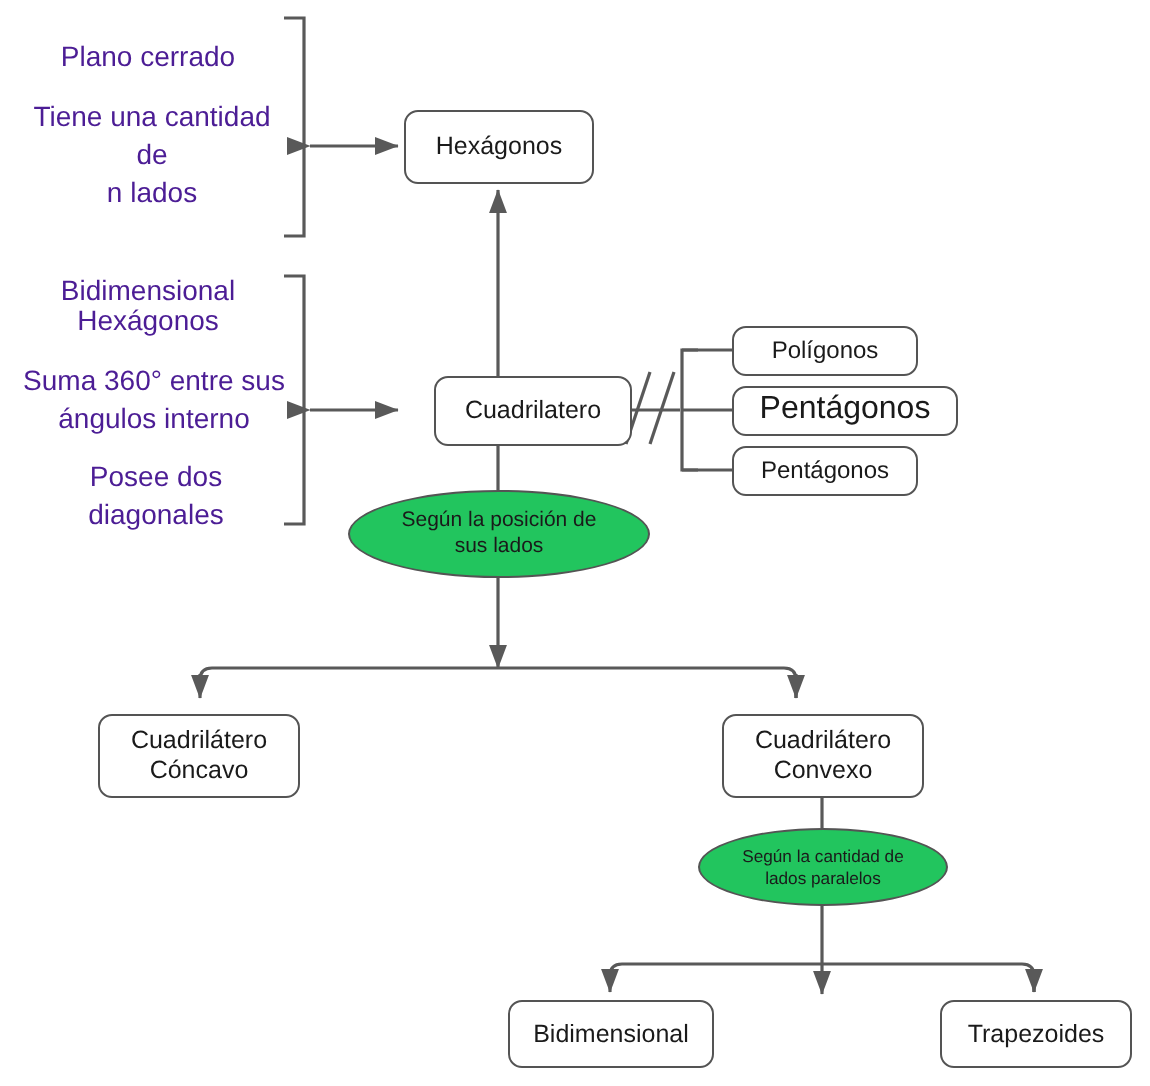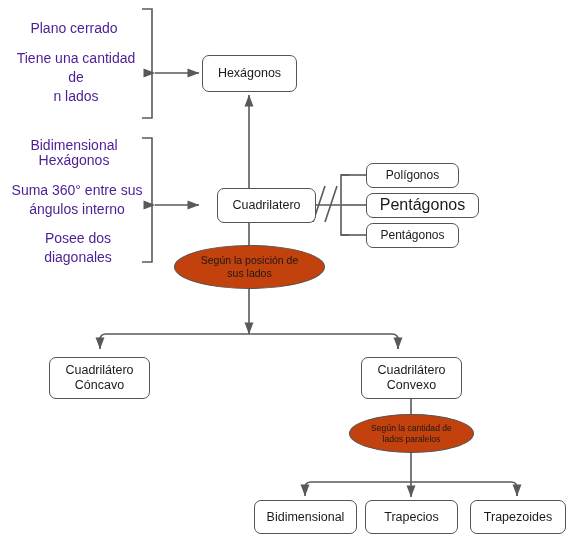--- a/index.html
+++ b/index.html
@@ -29,21 +29,21 @@
     font-size:12.5px;
     white-space:pre-line;
   }
   .node.two-line{line-height:1.2;}
 
   .ellipse{
     position:absolute;
     box-sizing:border-box;
     border:1.4px solid #545454;
     border-radius:50%;
-    background:#c2410c;
+    background:#22c55e;
     display:flex;
     align-items:center;
     justify-content:center;
     text-align:center;
     color:#1a1a1a;
     white-space:pre-line;
     line-height:1.25;
   }
 
   .freetext{
@@ -135,21 +135,20 @@
   <div class="node" style="left:366px;top:223px;width:93px;height:25px;font-size:12px;">Pentágonos</div>
 
   <div class="node two-line" style="left:49px;top:357px;width:101px;height:42px;">Cuadrilátero
 Cóncavo</div>
 
   <div class="node two-line" style="left:361px;top:357px;width:101px;height:42px;">Cuadrilátero
 Convexo</div>
 
   <div class="node" style="left:254px;top:500px;width:103px;height:34px;">Bidimensional</div>
 
-  <div class="node" style="left:365px;top:500px;width:93px;height:34px;">Trapecios</div>
 
   <div class="node" style="left:470px;top:500px;width:96px;height:34px;">Trapezoides</div>
 
   <div class="ellipse" style="left:174px;top:245px;width:151px;height:44px;font-size:10.5px;">Según la posición de
 sus lados</div>
 
   <div class="ellipse" style="left:349px;top:414px;width:125px;height:39px;font-size:8.6px;">Según la cantidad de
 lados paralelos</div>
 
 </div>

